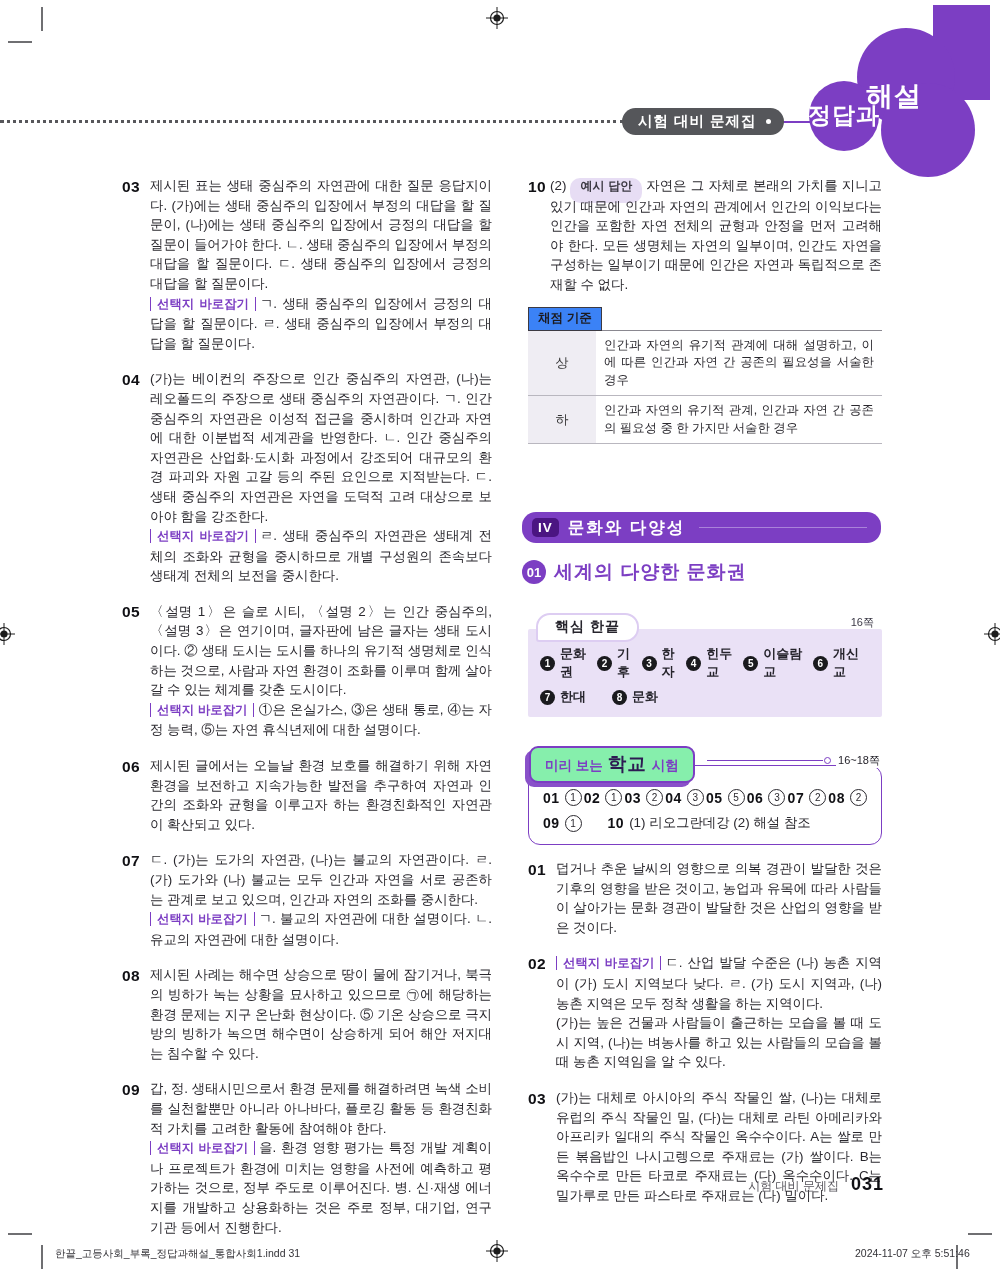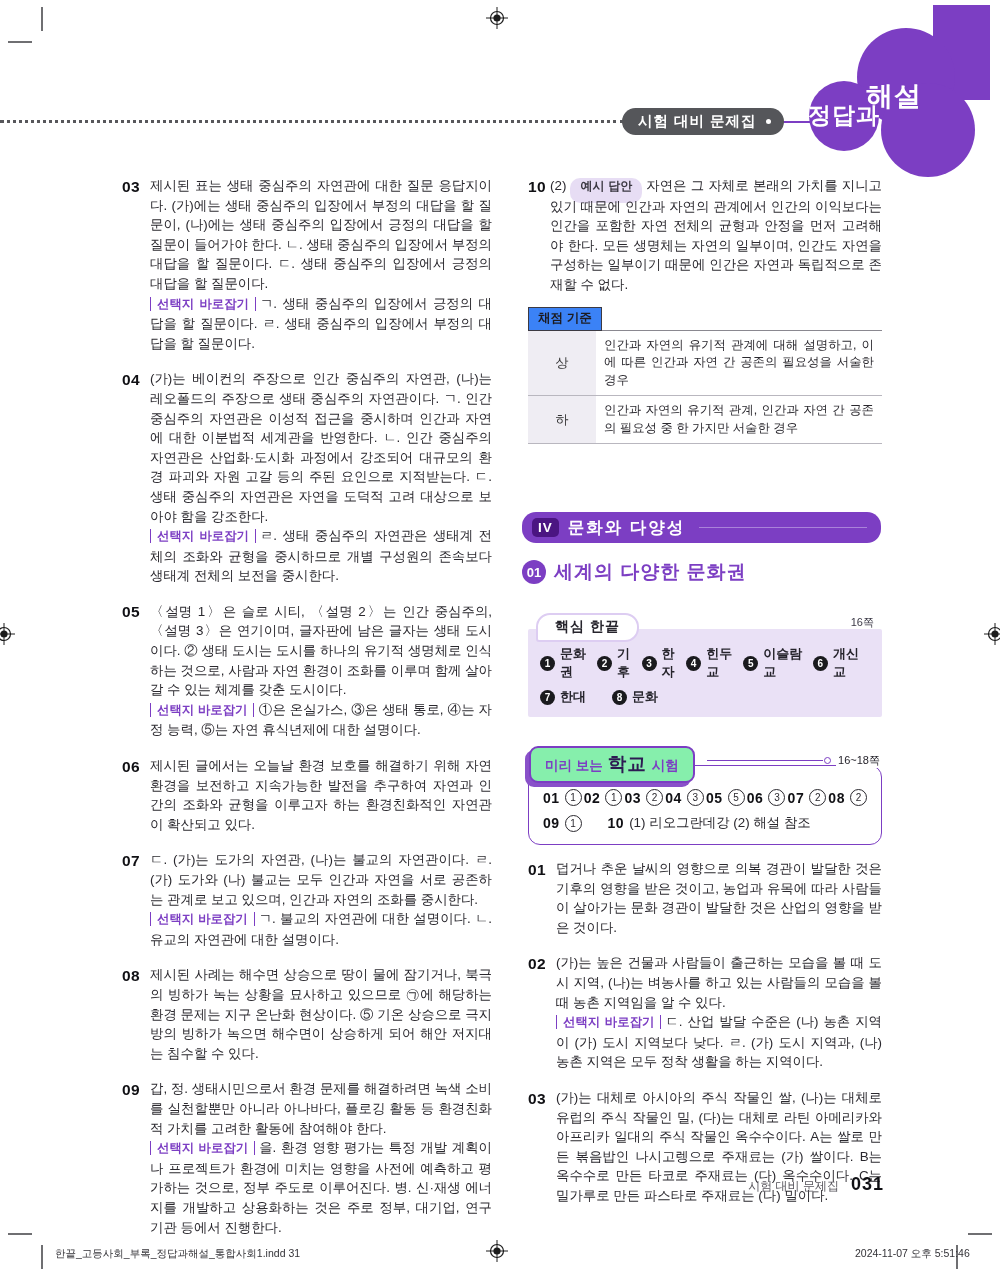--- a/index.html
+++ b/index.html
@@ -335,22 +335,22 @@
       </div>
     </div>
 
     <div class="expl-group">
       <div class="qitem">
         <span class="num">01</span>
         <p>덥거나 추운 날씨의 영향으로 의복 경관이 발달한 것은 기후의 영향을 받은 것이고, 농업과 유목에 따라 사람들이 살아가는 문화 경관이 발달한 것은 산업의 영향을 받은 것이다.</p>
       </div>
       <div class="qitem">
         <span class="num">02</span>
+        <p><span class="fix-label">선택지 바로잡기</span><span>ㄷ. 산업 발달 수준은 (나) 농촌 지역이 (가) 도시 지역보다 낮다. ㄹ. (가) 도시 지역과, (나) 농촌 지역은 모두 정착 생활을 하는 지역이다.</span></p>
         <p>(가)는 높은 건물과 사람들이 출근하는 모습을 볼 때 도시 지역, (나)는 벼농사를 하고 있는 사람들의 모습을 볼 때 농촌 지역임을 알 수 있다.</p>
-        <p><span class="fix-label">선택지 바로잡기</span><span>ㄷ. 산업 발달 수준은 (나) 농촌 지역이 (가) 도시 지역보다 낮다. ㄹ. (가) 도시 지역과, (나) 농촌 지역은 모두 정착 생활을 하는 지역이다.</span></p>
       </div>
       <div class="qitem">
         <span class="num">03</span>
         <p>(가)는 대체로 아시아의 주식 작물인 쌀, (나)는 대체로 유럽의 주식 작물인 밀, (다)는 대체로 라틴 아메리카와 아프리카 일대의 주식 작물인 옥수수이다. A는 쌀로 만든 볶음밥인 나시고렝으로 주재료는 (가) 쌀이다. B는 옥수수로 만든 타코로 주재료는 (다) 옥수수이다. C는 밀가루로 만든 파스타로 주재료는 (나) 밀이다.</p>
       </div>
     </div>
 
   </div>
 
   <div class="page-footer">

